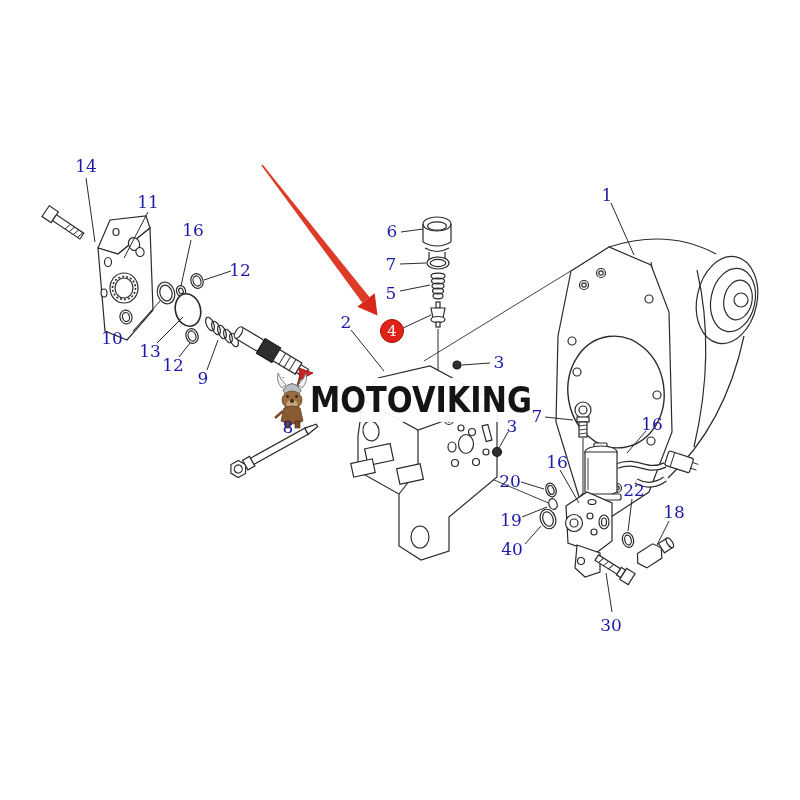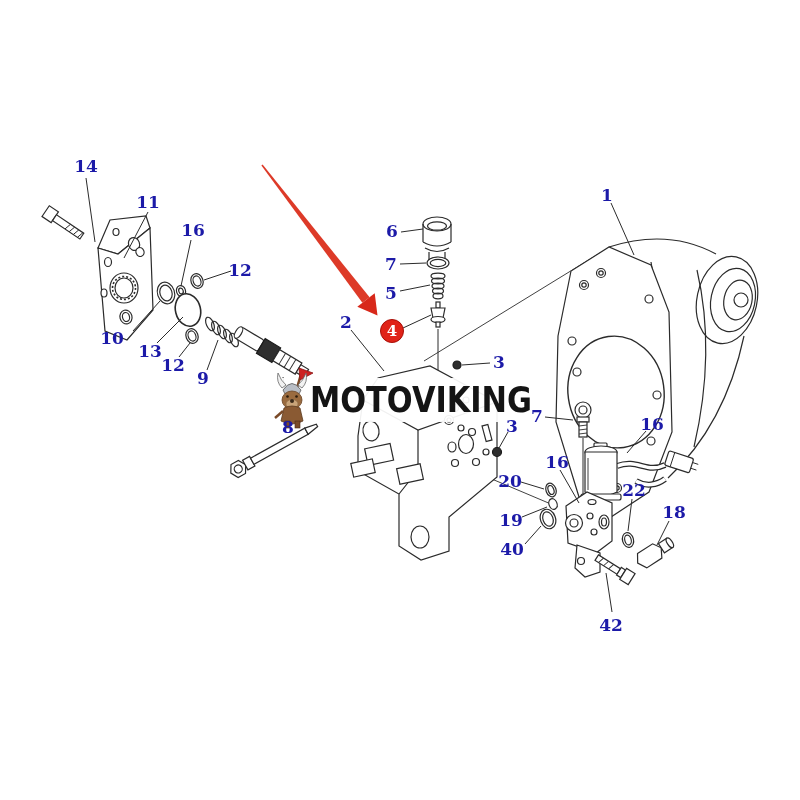--- a/index.html
+++ b/index.html
@@ -7,21 +7,21 @@
          font-family:"Liberation Sans",sans-serif;}
   .stage svg{position:absolute;left:0;top:0;}
   .lineart path,.lineart rect,.lineart circle,.lineart ellipse,.lineart polygon,.lineart line{
       stroke:#2b2b2b;stroke-width:1.2;fill:#fff;}
   .lineart .nofill{fill:none;}
   .lineart .dark{fill:#2e2e2e;stroke:#1a1a1a;}
   .lineart .thin{stroke-width:0.9;fill:none;}
   .lineart .leader{stroke:#2b2b2b;stroke-width:1;fill:none;}
   .callouts{position:absolute;left:0;top:0;width:800px;height:800px;pointer-events:none;}
   .co{position:absolute;transform:translate(-50%,-50%);
-      font-family:"DejaVu Serif","Liberation Serif",serif;font-weight:bold;
+      font-family:"DejaVu Serif","Liberation Serif",serif;font-weight:normal;
       font-size:17px;color:#1c1aa8;white-space:nowrap;}
   .co.hl{width:22px;height:22px;background:#e02318;border:1px solid #a80f08;border-radius:50%;
       color:#fff;font-size:15px;display:flex;align-items:center;justify-content:center;}
   .wmtext{font-family:"DejaVu Sans","Liberation Sans",sans-serif;font-weight:bold;fill:#141414;}
 </style>
 </head>
 <body>
 
 <div class="stage">
 
@@ -326,16 +326,16 @@
   <span class="co" style="left:607px;top:195px">1</span>
   <span class="co" style="left:537px;top:416px">7</span>
   <span class="co" style="left:512px;top:426px">3</span>
   <span class="co" style="left:652px;top:424px">16</span>
   <span class="co" style="left:557px;top:462px">16</span>
   <span class="co" style="left:510px;top:481px">20</span>
   <span class="co" style="left:511px;top:520px">19</span>
   <span class="co" style="left:512px;top:549px">40</span>
   <span class="co" style="left:634px;top:490px">22</span>
   <span class="co" style="left:674px;top:512px">18</span>
-  <span class="co" style="left:611px;top:625px">42</span>
+  <span class="co" style="left:611px;top:625px">30</span>
 </div>
 
 </div>
 
 </body></html>

